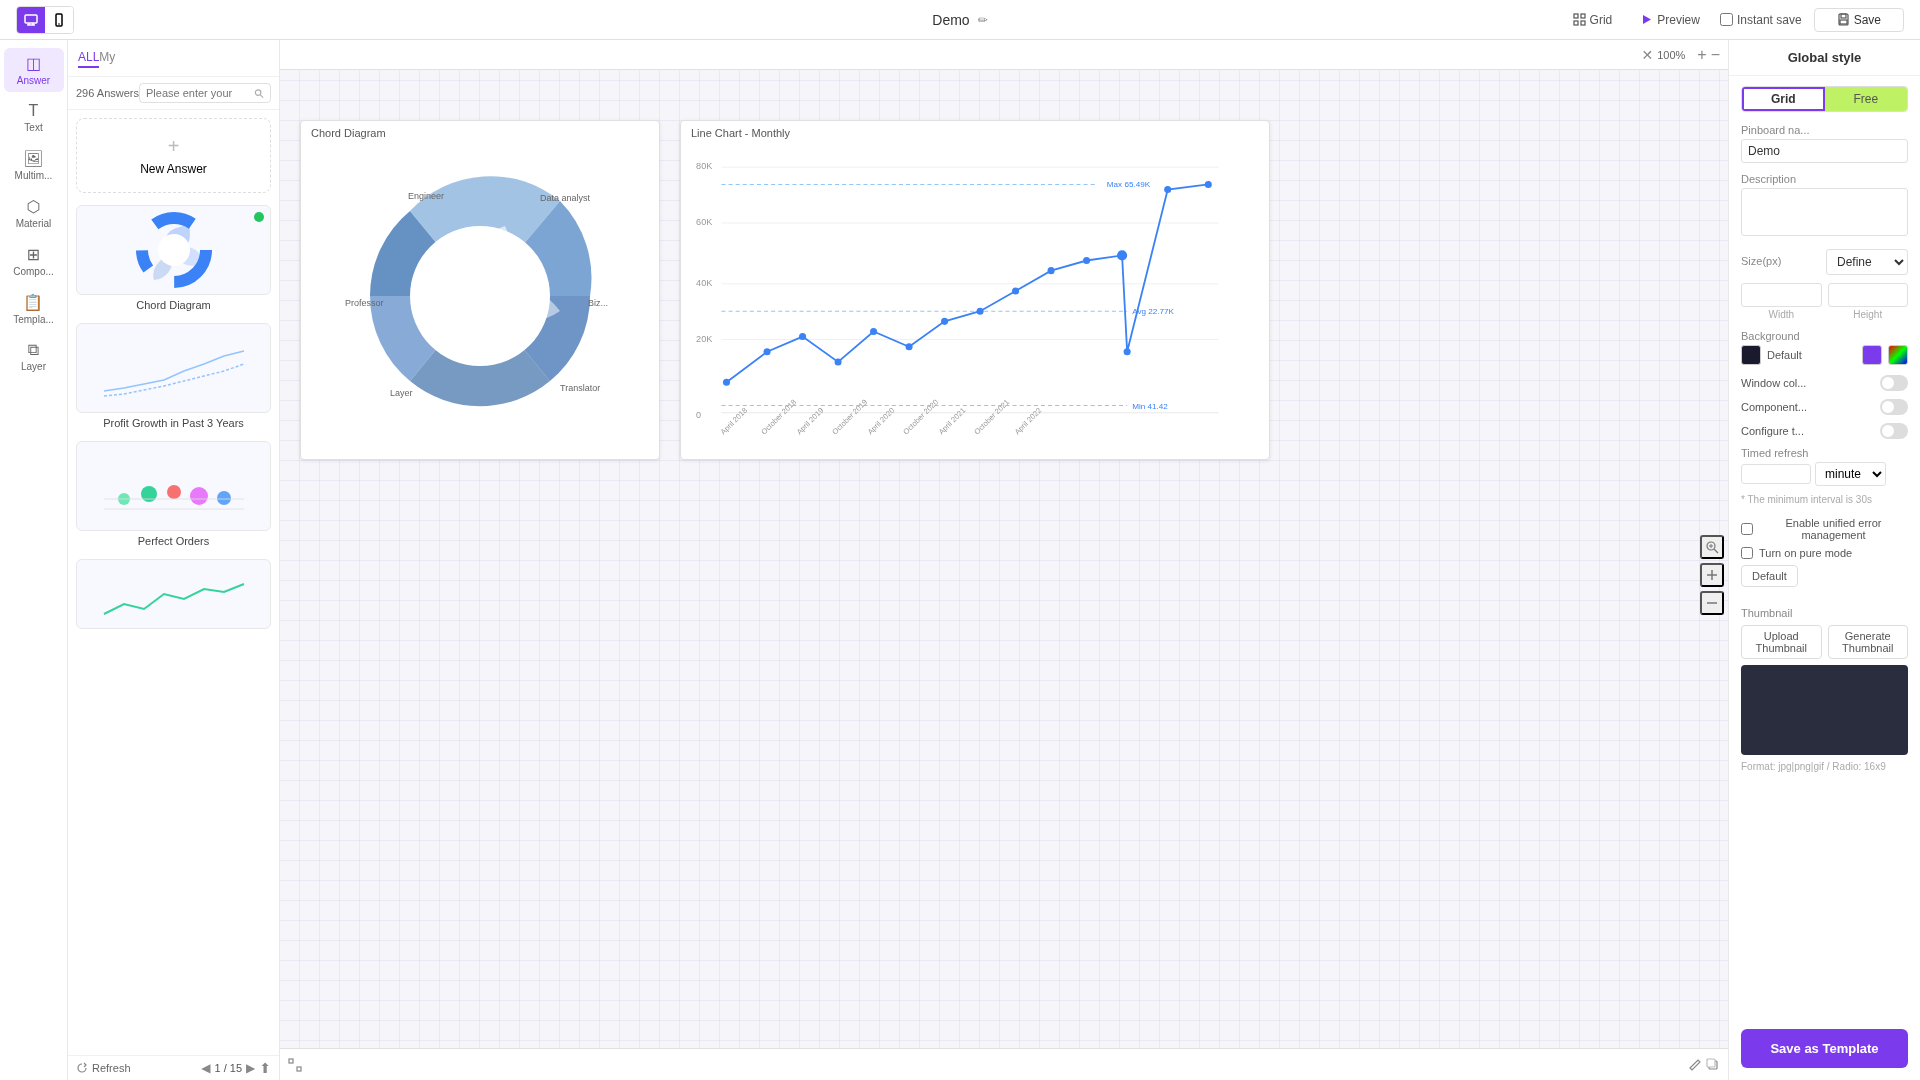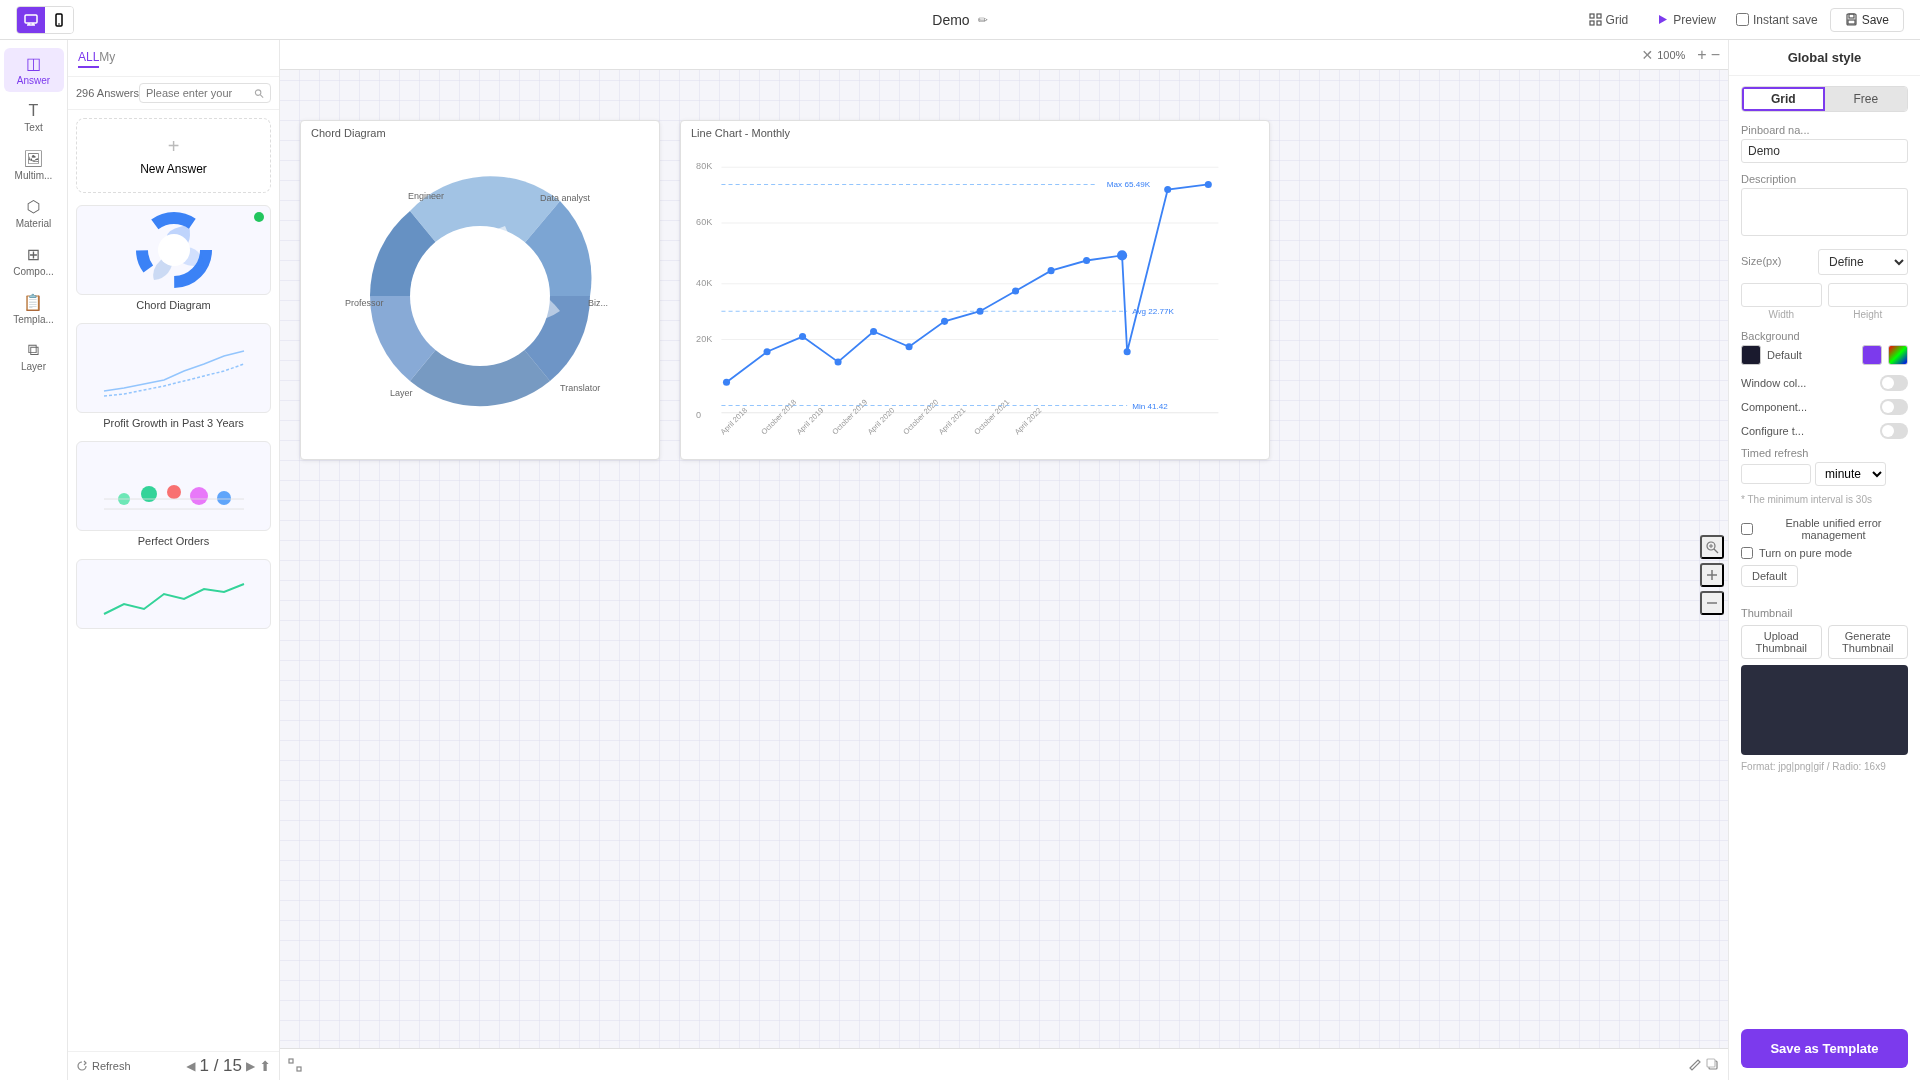--- a/index.html
+++ b/index.html
@@ -10,21 +10,21 @@
       display: flex; align-items: center; justify-content: space-between;
       background: #fff; height: 40px; padding: 0 16px;
       border-bottom: 1px solid #e0e0e0; position: relative; z-index: 10;
     }
     .top-bar-left { display: flex; align-items: center; gap: 8px; }
     .top-bar-center { display: flex; align-items: center; gap: 8px; position: absolute; left: 50%; transform: translateX(-50%); }
     .top-bar-right { display: flex; align-items: center; gap: 12px; }
     .icon-btn { display: flex; align-items: center; gap: 4px; cursor: pointer; font-size: 12px; color: #555; background: none; border: none; padding: 4px 8px; border-radius: 4px; }
     .top-bar-title { font-size: 14px; font-weight: 500; color: #333; }
     .edit-icon { font-size: 12px; color: #888; cursor: pointer; }
-    .top-bar-btn { display: flex; align-items: center; gap: 4px; cursor: pointer; font-size: 12px; color: #333; padding: 4px 14px; border: 1px solid #ddd; border-radius: 4px; background: #fff; }
+    .top-bar-btn { display: flex; align-items: center; gap: 4px; cursor: pointer; font-size: 12px; color: #333; padding: 4px 22px; border: 1px solid #ddd; border-radius: 4px; background: #fff; }
     .save-btn { background: #fff; color: #333; }
     .instant-save-cb { display: flex; align-items: center; gap: 4px; font-size: 12px; color: #555; cursor: pointer; }
     .view-toggle { display: flex; border: 1px solid #ddd; border-radius: 4px; overflow: hidden; }
     .view-toggle-btn { width: 28px; height: 26px; display: flex; align-items: center; justify-content: center; cursor: pointer; background: #fff; border: none; }
     .view-toggle-btn.active { background: #7c3aed; color: #fff; }
 
     
     .main-layout { display: flex; height: calc(1080px - 40px); }
 
     
@@ -98,21 +98,21 @@
 
     
     .right-panel {
       width: 192px; background: #fff; border-left: 1px solid #e8e8e8;
       display: flex; flex-direction: column;
     }
     .right-panel-header { padding: 10px 12px; font-size: 13px; font-weight: 600; color: #333; border-bottom: 1px solid #f0f0f0; text-align: center; }
     .right-panel-body { flex: 1; overflow-y: auto; padding: 10px 12px; }
 
     .layout-toggle { display: flex; border: 1px solid #ddd; border-radius: 4px; overflow: hidden; margin-bottom: 12px; }
-    .layout-btn { flex: 1; text-align: center; padding: 5px; font-size: 12px; cursor: pointer; background: #e5e5e5; border: none; color: #555; }
+    .layout-btn { flex: 1; text-align: center; padding: 5px; font-size: 12px; cursor: pointer; background: #bef264; border: none; color: #555; }
     .layout-btn.active { background: #fff; font-weight: 600; color: #333; box-shadow: inset 0 0 0 2px #7c3aed; }
 
     .form-row { margin-bottom: 10px; }
     .form-label { font-size: 11px; color: #888; margin-bottom: 3px; }
     .form-input { width: 100%; border: 1px solid #e0e0e0; border-radius: 3px; padding: 4px 6px; font-size: 12px; color: #333; outline: none; }
     .form-textarea { width: 100%; border: 1px solid #e0e0e0; border-radius: 3px; padding: 4px 6px; font-size: 12px; color: #333; outline: none; height: 48px; resize: none; }
     .form-select { width: 100%; border: 1px solid #e0e0e0; border-radius: 3px; padding: 4px 6px; font-size: 12px; color: #333; outline: none; background: #fff; }
 
     .size-row { display: flex; gap: 6px; }
     .size-field { flex: 1; }
@@ -332,21 +332,21 @@
     <div style="display:flex;align-items:center;justify-content:space-between;padding:4px 8px;border-top:1px solid #f0f0f0;">
       <div style="display:flex;align-items:center;gap:4px;">
         <svg width="12" height="12" viewBox="0 0 12 12" fill="none">
             <path d="M10 6A4 4 0 1 1 6 2" stroke="#888" stroke-width="1.2"></path>
             <polyline points="8,1 10,3 8,5" stroke="#888" stroke-width="1.2" fill="none"></polyline>
           </svg>
         <span style="font-size:11px;color:#666;">Refresh</span>
       </div>
       <div style="display:flex;align-items:center;gap:4px;">
         <span style="cursor:pointer;color:#888;font-size:12px;">◀</span>
-        <span style="font-size:17px;color:#555;">1 / 15</span>
+        <span style="font-size:11px;color:#555;">1 / 15</span>
         <span style="cursor:pointer;color:#888;font-size:12px;">▶</span>
         <span style="cursor:pointer;color:#888;font-size:14px;">⬆</span>
       </div>
     </div>
   </div>
 
   <div class="canvas-area">
 
     <div class="canvas-toolbar">
       <span style="cursor:pointer;color:#888;font-size:14px;">✕</span>
@@ -504,21 +504,21 @@
       
       <div class="form-row">
         <div class="form-label">Description</div>
         <textarea class="form-textarea" style=""></textarea>
       </div>
 
       
       <div class="form-row">
         <div style="display:flex;align-items:center;justify-content:space-between;">
           <div class="form-label">Size(px)</div>
-          <select class="form-select" style="width:90px;">
+          <select class="form-select" style="width:82px;">
             <option>Define</option>
           </select>
         </div>
         <div class="size-row" style="margin-top:8px;">
           <div class="size-field">
             <input class="form-input" type="text" placeholder="" style="">
             <div class="size-label">Width</div>
           </div>
           <div class="size-field">
             <input class="form-input" type="text" placeholder="" style="">

